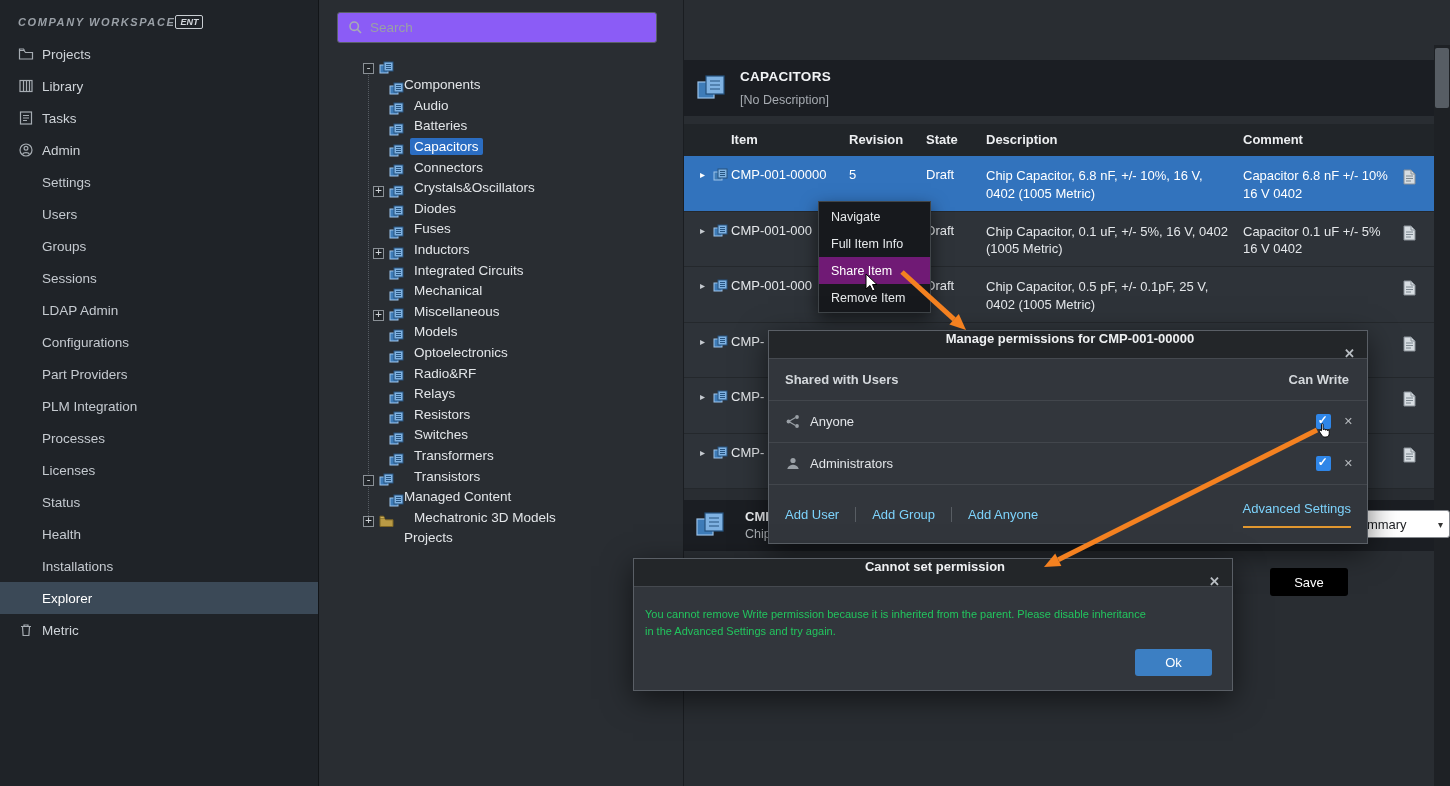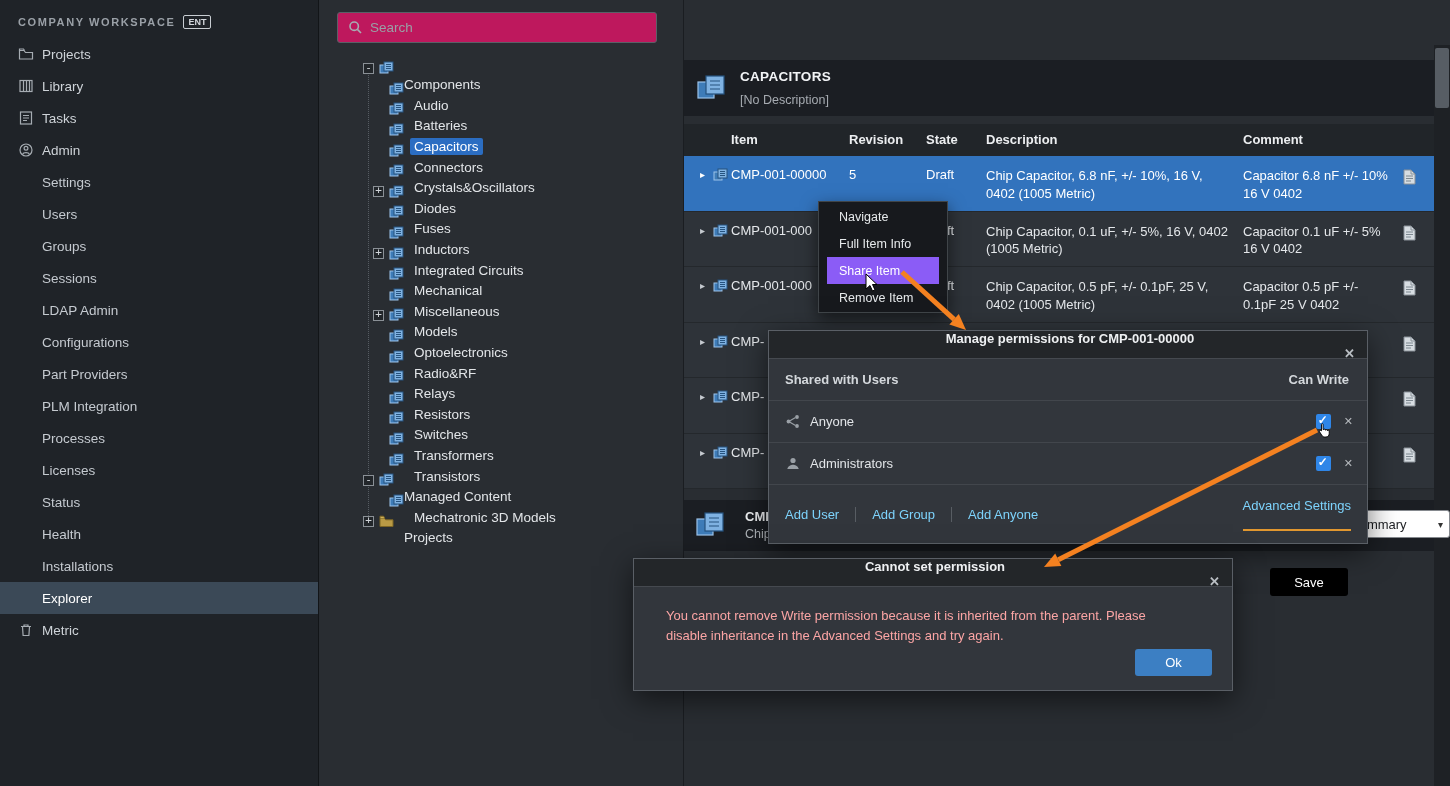--- a/index.html
+++ b/index.html
@@ -2,32 +2,32 @@
 <html><head>
 <meta charset="utf-8">
 <style>
   * { box-sizing: border-box; margin: 0; padding: 0; }
   html,body { background:#1a1d21; }
   body { font-family:"Liberation Sans", sans-serif; }
   .app { position:relative; width:1450px; height:786px; overflow:hidden; background:#292d32; }
 
   
   .sidebar { position:absolute; left:0; top:0; width:319px; height:786px; background:#1f2328; border-right:1px solid #121518; }
-  .ws-header { display:flex; align-items:center; gap:8px; padding:15px 0 0 18px; }
+  .ws-header { display:flex; align-items:center; padding:15px 0 0 18px;font-style:italic; }
   .ws-title { font-size:11px; letter-spacing:1.6px; color:#9aa0a7; font-weight:bold; }
   .ws-badge { font-size:9px; color:#d3d7dc; border:1px solid #c8cdd2; border-radius:2px; padding:1px 4px; font-weight:bold; }
   .side-nav { position:absolute; top:38px; left:0; right:0; }
   .nav-item { height:32px; display:flex; align-items:center; color:#ced3d8; font-size:13.5px; white-space:nowrap; }
   .nav-item .nav-icon { width:16px; height:16px; margin:0 8px 0 18px; flex:none; }
   .nav-item.sub { padding-left:42px; color:#c5cad0; }
   .nav-item.selected { background:#3b4957; color:#ffffff; }
 
   
   .tree-panel { position:absolute; left:319px; top:0; width:365px; height:786px; background:#292d32; border-right:1px solid #1a1d21; }
-  .search-box { position:absolute; top:12px; left:18px; width:320px; height:31px; background:#be185d; border:1px solid #5a6067; border-radius:3px; display:flex; align-items:center; }
+  .search-box { position:absolute; top:12px; left:18px; width:320px; height:31px; background:#8b5cf6; border:1px solid #5a6067; border-radius:3px; display:flex; align-items:center; }
   .search-box svg { margin:0 7px 0 10px; flex:none; }
   .search-input { background:transparent; border:none; outline:none; color:#dfe3e6; font-size:13.5px; width:260px; font-family:inherit; }
   .search-input::placeholder { color:#9aa0a6; }
   .tree { position:absolute; top:58px; left:0; right:0; }
   .tree-guide { position:absolute; left:49px; top:10px; height:452px; border-left:1px dotted #565c62; }
   .tree-row { position:relative; height:20.6px; display:flex; align-items:center; padding-left:44px; font-size:13.5px; color:#e2e5e8; white-space:nowrap; }
   .tree-row.child { padding-left:54px; }
   .twisty { width:11px; height:11px; flex:none; border:1px solid #8a9096; background:#22262a; color:#d2d6da; font-size:11px; line-height:8px; text-align:center; margin-right:5px; font-family:"DejaVu Sans Mono", monospace; }
   .twisty:empty { visibility:hidden; }
   .node-icon { width:15px; height:14px; margin-right:6px; flex:none; }
@@ -62,44 +62,44 @@
   .detail-sub { position:absolute; left:61px; top:27px; font-size:12.5px; color:#b3b8bd; }
   .view-select { position:absolute; left:656px; top:510px; width:110px; height:28px; background:#ffffff; border:1px solid #85898e; border-radius:3px; display:flex; align-items:center; padding:0 6px 0 10px; color:#1c1e21; font-size:13px; z-index:6; }
   .view-select .caret { margin-left:auto; font-size:10px; color:#333; }
   .save-btn { position:absolute; left:586px; top:568px; width:78px; height:28px; background:#000000; border-radius:3px; color:#fff; font-size:13px; display:flex; align-items:center; justify-content:center; z-index:6; }
 
   
   .scrollbar { position:absolute; left:1434px; top:45px; width:16px; height:741px; background:#1e2125; z-index:4; }
   .scroll-thumb { position:absolute; left:1px; top:3px; width:14px; height:60px; background:#575d64; border-radius:2px; }
 
   
-  .context-menu { position:absolute; left:818px; top:201px; width:130px; background:#17191d; border:1px solid #404549; box-shadow:0 6px 16px rgba(0,0,0,.55); z-index:20; padding:1px 8px; }
+  .context-menu { position:absolute; left:818px; top:201px; width:113px; background:#17191d; border:1px solid #404549; box-shadow:0 6px 16px rgba(0,0,0,.55); z-index:20; padding:1px 0; }
   .menu-item { height:27px; display:flex; align-items:center; padding-left:12px; font-size:12.5px; color:#e6e9eb; white-space:nowrap; }
-  .menu-item.selected { background:#8b5cf6; color:#fff; }
+  .menu-item.selected { background:#701a75; color:#fff; }
 
   
   .dialog { position:absolute; background:#32363c; border:1px solid #5a5f66; box-shadow:0 8px 28px rgba(0,0,0,.55); }
   .dlg-title { height:28px; background:#232629; display:flex; align-items:center; padding:0 12px 0 16px; font-size:13px; font-weight:bold; color:#eef0f2; border-bottom:1px solid #45494f;flex-direction:column; }
   .dlg-close { margin-left:auto; color:#b9bec3; font-size:13px; }
   .perm-dialog { left:768px; top:330px; width:600px; z-index:30; }
   .perm-head { display:flex; height:42px; align-items:center; padding:0 18px 0 16px; font-size:13px; font-weight:bold; color:#d4d8dc; border-bottom:1px solid #42464c; }
   .perm-head .right { margin-left:auto; }
   .perm-row { display:flex; height:42px; align-items:center; padding:0 14px 0 16px; border-bottom:1px solid #42464c; font-size:13px; color:#e2e5e8; }
   .perm-row .entry-icon { width:16px; margin-right:9px; flex:none; }
   .perm-row .icon-person { display:none; }
   .perm-row.admin .icon-person { display:inline; }
   .checkbox { width:15px; height:15px; border-radius:2px; background:#6a7077; position:relative; margin-left:auto; }
   .checkbox.checked { background:#2f86e8; }
   .checkbox.checked::after { content:"✓"; position:absolute; left:2px; top:-1px; color:#fff; font-size:12px; font-weight:bold; }
   .remove-x { margin-left:13px; color:#b6babe; font-size:11px; }
   .perm-actions { display:flex; align-items:center; height:58px; padding:0 16px; font-size:13px; color:#7dd3fc; }
   .action-link + .action-link { border-left:1px solid #585d63; padding-left:16px; margin-left:16px; }
-  .advanced { margin-left:auto; border-bottom:2px solid #e1972f; padding-bottom:16px; }
+  .advanced { margin-left:auto; border-bottom:2px solid #e1972f; padding-bottom:10px; }
   .error-dialog { left:633px; top:558px; width:600px; height:133px; z-index:40; }
-  .err-msg { padding:19px 40px 0 32px; font-size:13px; line-height:1.5; color:#fca5a5; width:560px; }
+  .err-msg { padding:19px 40px 0 11px; font-size:11px; line-height:1.5; color:#22c55e; width:560px; }
   .ok-btn { position:absolute; right:20px; bottom:14px; width:77px; height:27px; background:#3c7fc3; border-radius:3px; color:#fff; display:flex; align-items:center; justify-content:center; font-size:13px; }
 
   
   .overlay { position:absolute; left:0; top:0; width:1450px; height:786px; z-index:50; pointer-events:none; }
 </style>
 </head>
 <body>
 
 <div class="app">
 
@@ -538,21 +538,20 @@
           <span class="row-caret">▸</span>
           <svg class="row-icon" width="15" height="14" viewBox="0 0 15 14">
             <rect x="1" y="4" width="8" height="8" fill="#3e7cb8" stroke="#9cc3ea"></rect>
             <rect x="5" y="1" width="9" height="9" fill="#7fb2e2" stroke="#26537f"></rect>
             <path d="M7 3.5h5M7 5.5h5M7 7.5h5" stroke="#26537f" fill="none"></path>
           </svg>
           <span class="cell c-item">CMP-001-000</span>
           <span class="cell c-rev"></span>
           <span class="cell c-state">Draft</span>
           <span class="cell c-desc">Chip Capacitor, 0.5 pF, +/- 0.1pF, 25 V, 0402 (1005 Metric)</span>
-          <span class="cell c-comment">Capacitor 0.5 pF +/- 0.1pF 25 V 0402</span>
           <svg class="doc-icon" width="13" height="16" viewBox="0 0 13 16">
             <path d="M1 1h7l4 4v10H1z" fill="#d7dde2" stroke="#8a9299"></path>
             <path d="M8 1v4h4" fill="none" stroke="#8a9299"></path>
             <path d="M3 7h7M3 9.5h7M3 12h5" stroke="#7d8890"></path>
           </svg>
         </div>
 
         <div class="trow">
           <span class="row-caret">▸</span>
           <svg class="row-icon" width="15" height="14" viewBox="0 0 15 14">

